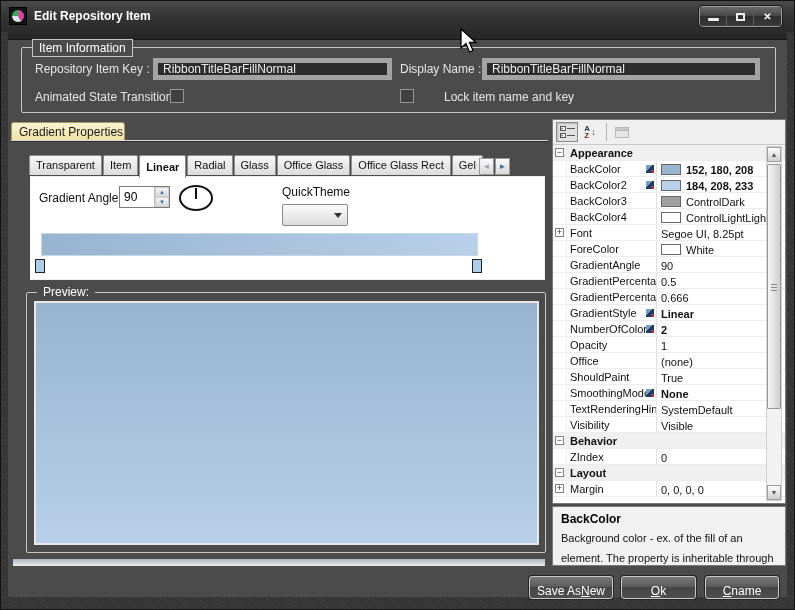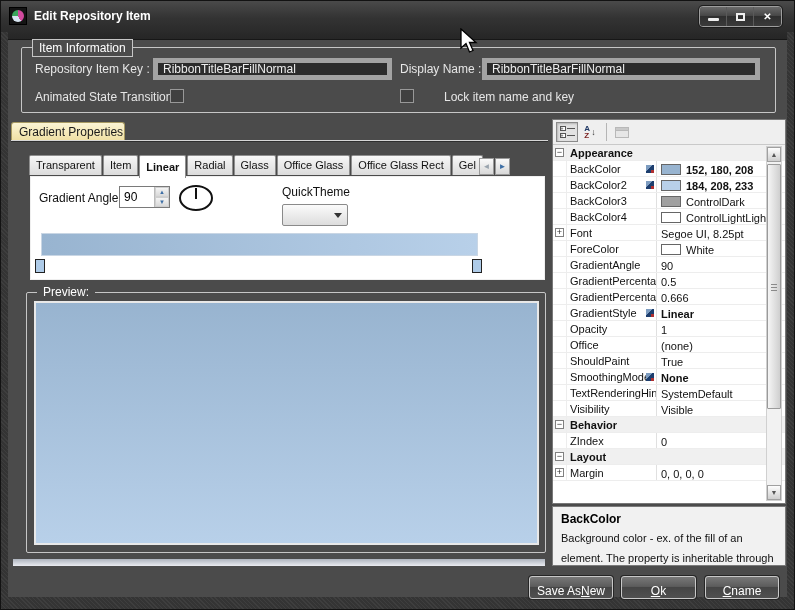--- a/index.html
+++ b/index.html
@@ -322,20 +322,27 @@
         </div>
         <div class="pg-row">
           <div class="pg-gutter"></div>
           <div class="pg-name">GradientStyle<span class="modico"></span></div>
           <div class="pg-val">
             <span class="boldv">Linear</span>
           </div>
         </div>
         <div class="pg-row">
           <div class="pg-gutter"></div>
+          <div class="pg-name">NumberOfColors<span class="modico"></span></div>
+          <div class="pg-val">
+            <span class="boldv">2</span>
+          </div>
+        </div>
+        <div class="pg-row">
+          <div class="pg-gutter"></div>
           <div class="pg-name">Opacity</div>
           <div class="pg-val">
             <span>1</span>
           </div>
         </div>
         <div class="pg-row">
           <div class="pg-gutter"></div>
           <div class="pg-name">Office</div>
           <div class="pg-val">
             <span>(none)</span>

